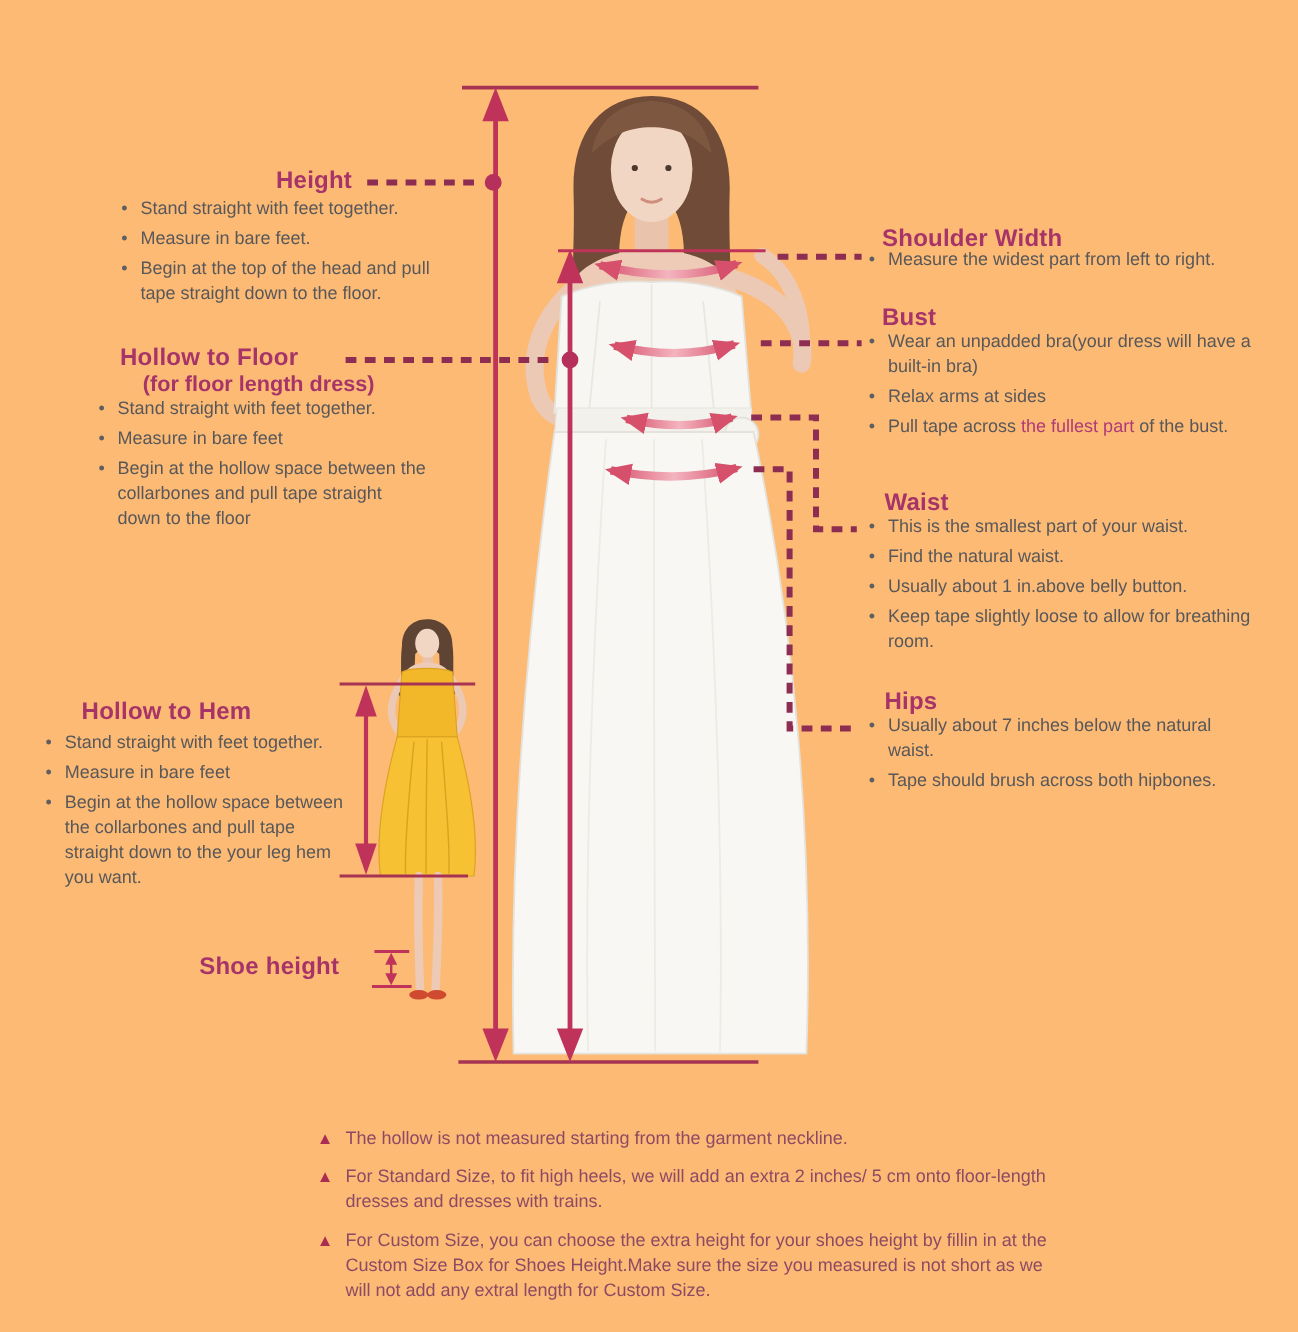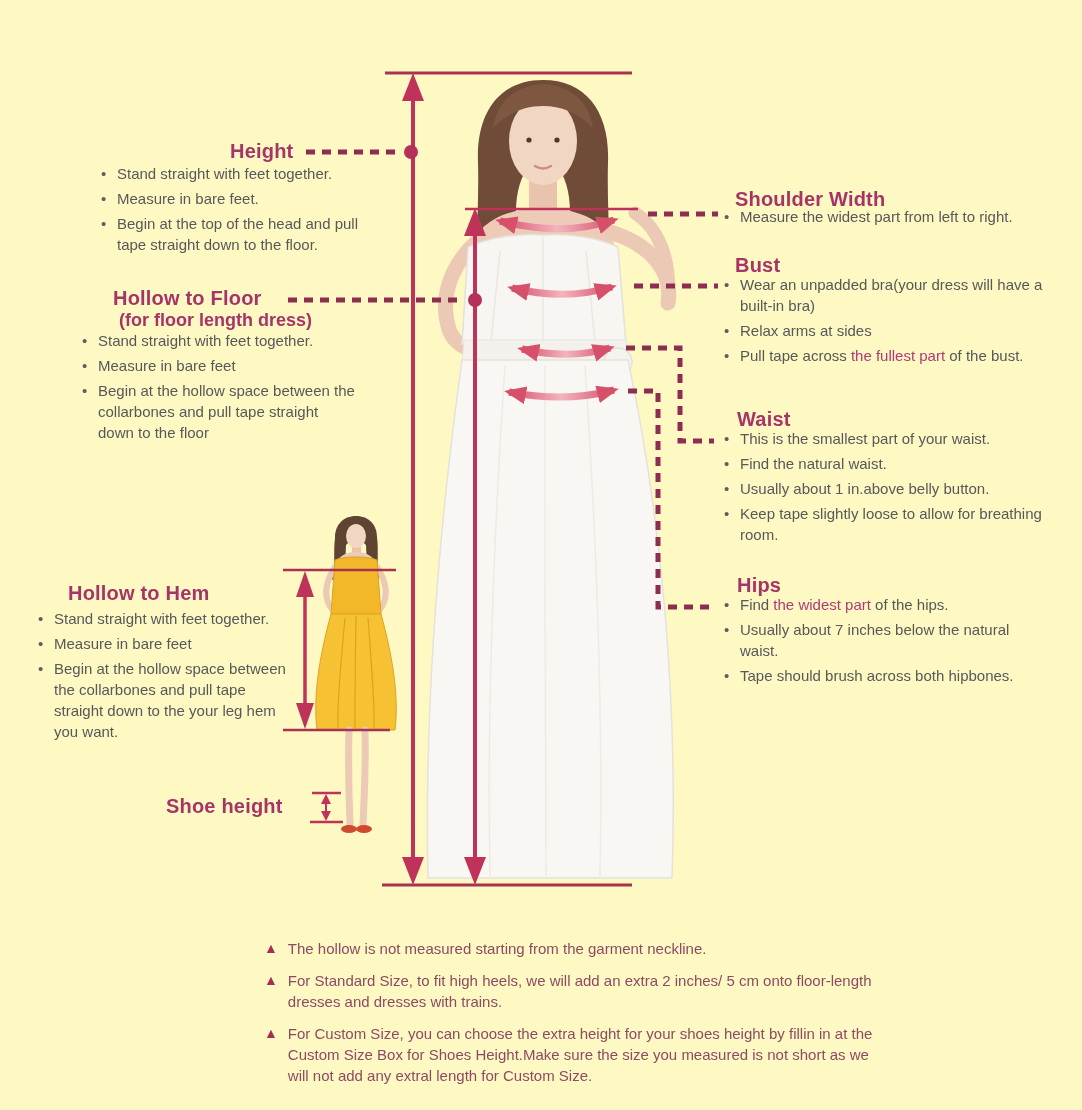--- a/index.html
+++ b/index.html
@@ -1,19 +1,19 @@
 <!DOCTYPE html>
 <html><head>
 <meta charset="utf-8">
 <style>
   * { margin:0; padding:0; box-sizing:border-box; }
   html,body { background:#ffffff; }
   body { font-family:"Liberation Sans", sans-serif; }
   .canvas {
-    position:relative; width:1082px; height:1110px; background:#fef9c3; overflow:hidden;
+    position:relative; width:1082px; height:1110px; background:#fdba74; overflow:hidden;
   }
   svg.overlay { position:absolute; left:0; top:0; pointer-events:none; }
 
   .hd {
     position:absolute; color:#a63468; font-weight:bold; font-size:20px;
     letter-spacing:0.2px; white-space:nowrap;
   }
   .sub { position:absolute; color:#a63468; font-weight:bold; font-size:18px; white-space:nowrap; }
 
   .blk { position:absolute; }
@@ -171,21 +171,21 @@
 
   <div class="hd" style="left:230px; top:140px;">Height</div>
   <div class="blk" style="left:97px; top:163px; width:285px;">
     <ul>
       <li><span>Stand straight with feet together.</span></li>
       <li><span>Measure in bare feet.</span></li>
       <li><span>Begin at the top of the head and pull tape straight down to the floor.</span></li>
     </ul>
   </div>
 
-  <div class="hd" style="left:113px; top:287px;">Hollow to Floor</div>
+  <div class="hd" style="left:100px; top:287px;">Hollow to Floor</div>
   <div class="sub" style="left:119px; top:310px;">(for floor length dress)</div>
   <div class="blk" style="left:78px; top:330px; width:280px;">
     <ul>
       <li><span>Stand straight with feet together.</span></li>
       <li><span>Measure in bare feet</span></li>
       <li><span>Begin at the hollow space between the collarbones and pull tape straight down to the floor</span></li>
     </ul>
   </div>
 
   <div class="hd" style="left:68px; top:582px;">Hollow to Hem</div>
@@ -221,21 +221,20 @@
       <li><span>This is the smallest part of your waist.</span></li>
       <li><span>Find the natural waist.</span></li>
       <li><span>Usually about 1 in.above belly button.</span></li>
       <li><span>Keep tape slightly loose to allow for breathing room.</span></li>
     </ul>
   </div>
 
   <div class="hd" style="left:737px; top:574px;">Hips</div>
   <div class="blk" style="left:720px; top:594px; width:330px;">
     <ul>
-      <li><span>Find </span><span class="hl">the widest part</span><span> of the hips.</span></li>
       <li><span>Usually about 7 inches below the natural waist.</span></li>
       <li><span>Tape should brush across both hipbones.</span></li>
     </ul>
   </div>
 
   <div class="footnotes">
     <div class="fn">
       <span class="fn-tri">▲</span>
       <span class="fn-text">The hollow is not measured starting from the garment neckline.</span>
     </div>

